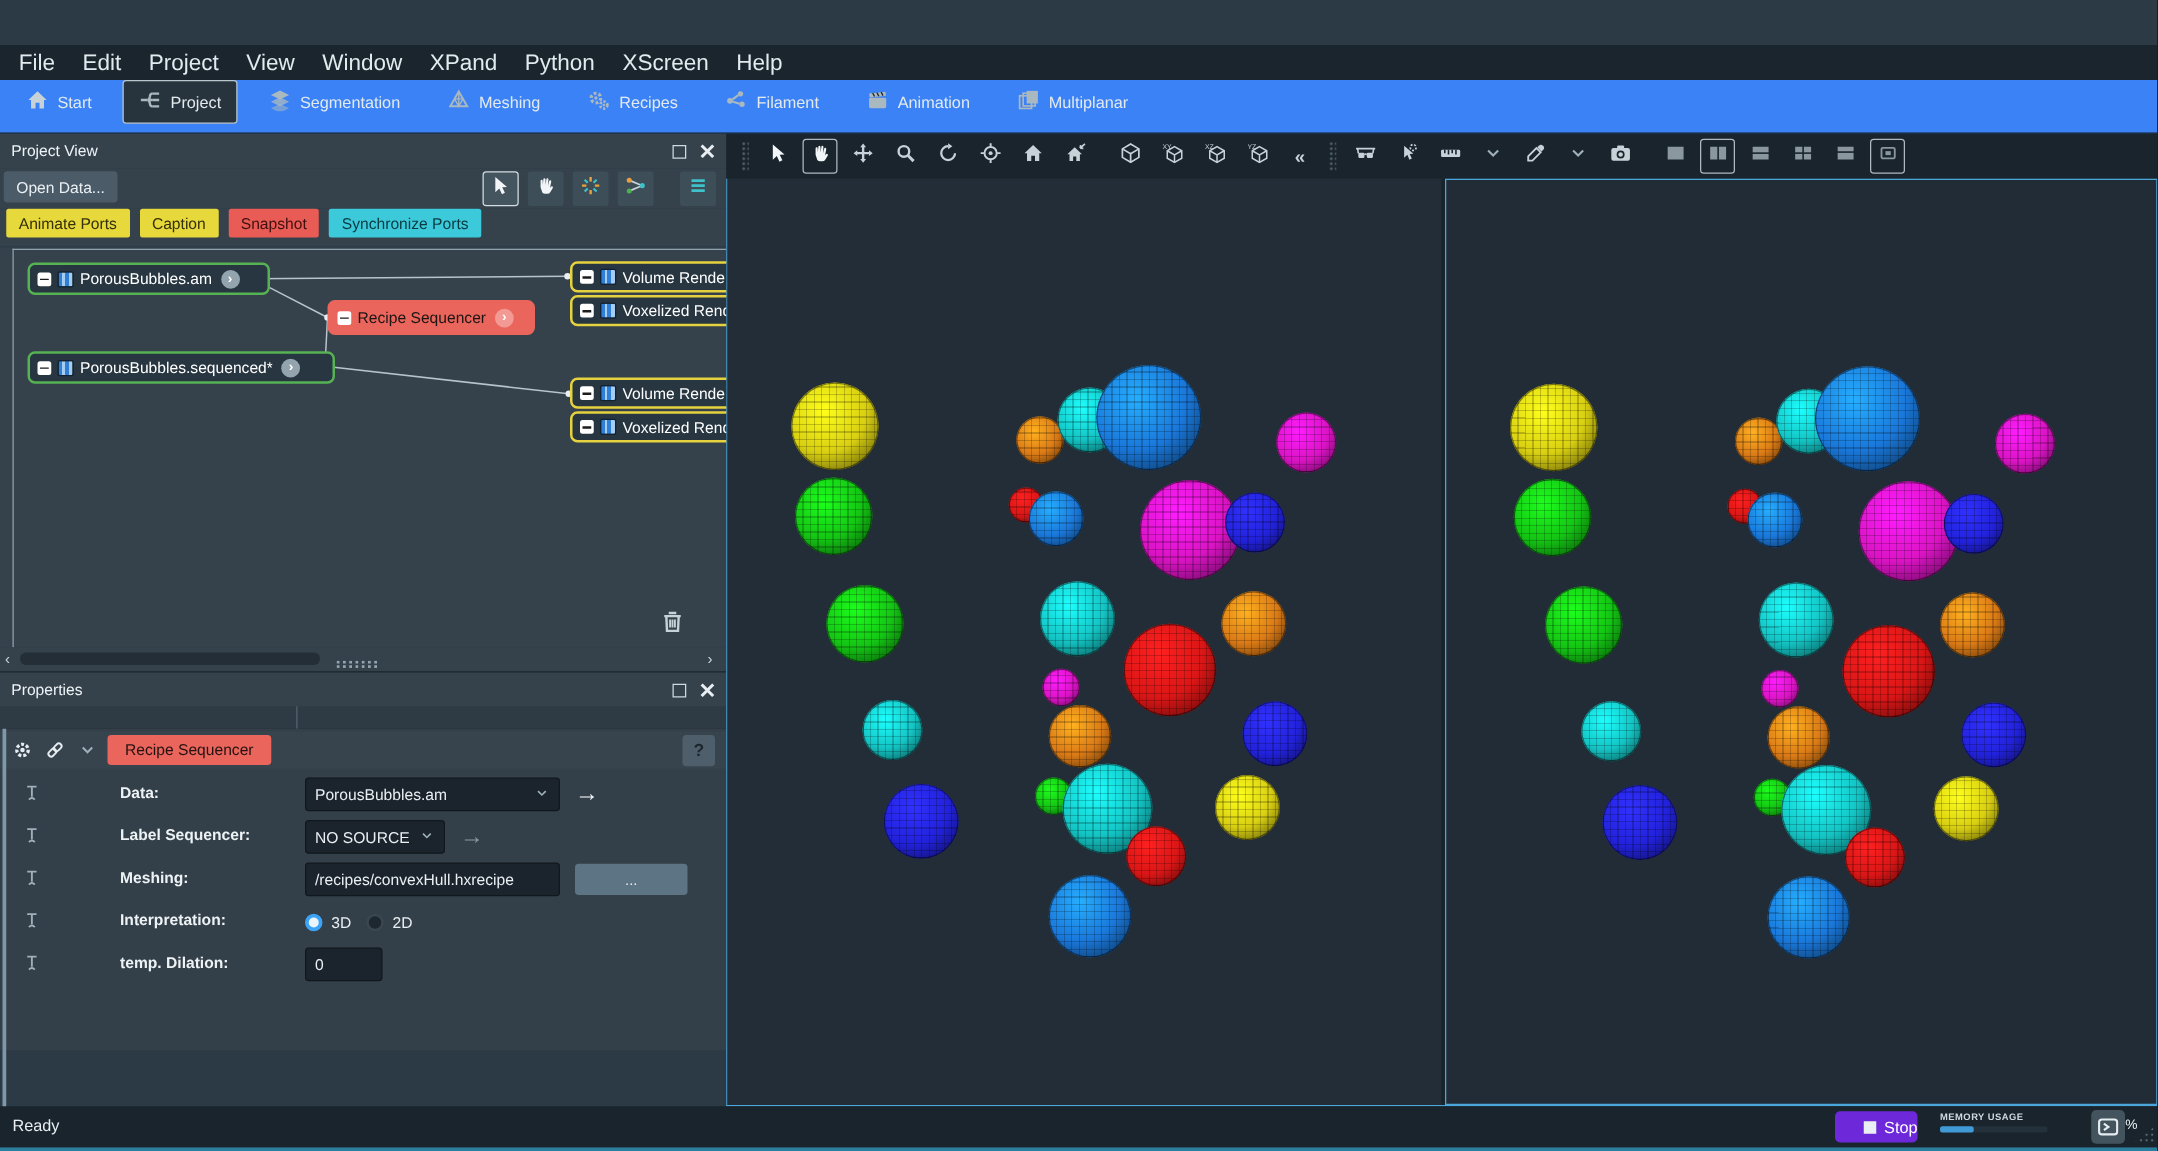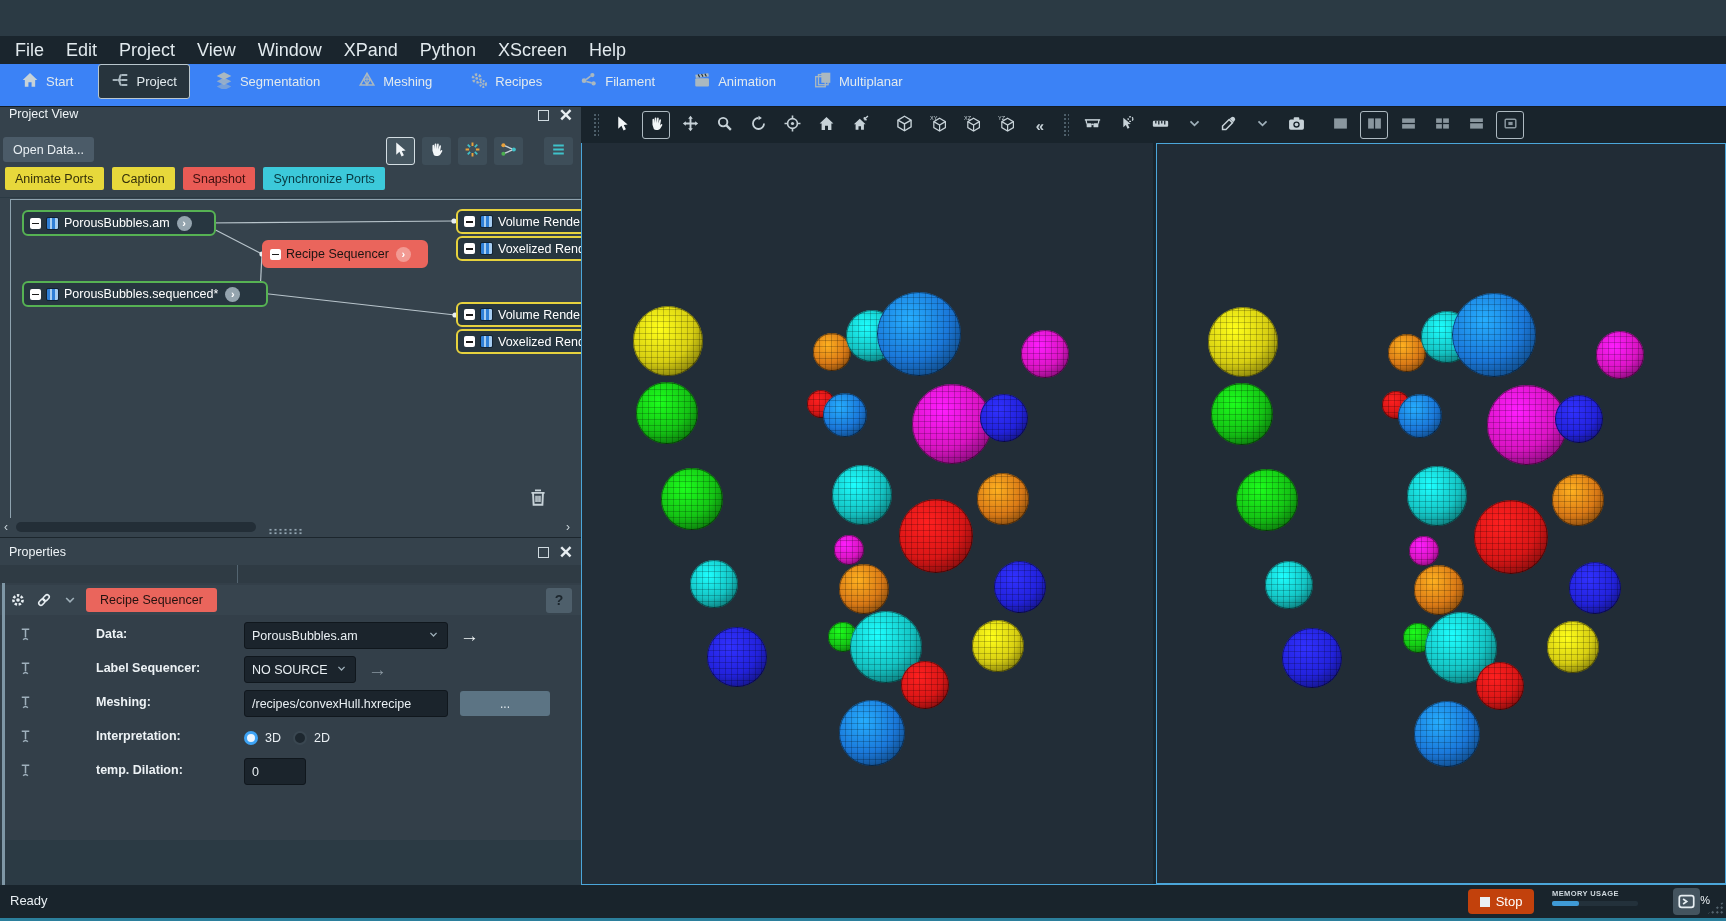--- a/index.html
+++ b/index.html
@@ -23,21 +23,21 @@
   .menu-item{padding:4px 11px;font-size:18px;color:#e2eaee;}
   
   #tabsbar{position:absolute;left:0;top:64px;width:1726px;height:43px;background:#3b82f6;
            display:flex;align-items:flex-start;padding-left:8px;box-sizing:border-box;border-bottom:1px solid #131c22;}
   .ws-tab{display:flex;align-items:center;gap:7px;padding:6px 12px;margin-right:12px;font-size:13px;
           color:#e2eaee;border:1px solid transparent;border-radius:3px;}
   .ws-tab.active{border-color:#b9c6cd;background:#27343d;}
   .ws-tab svg{width:18px;height:18px;}
   
   #pv-header{position:absolute;left:0;top:107px;width:581px;height:28px;background:#35424c;
-             display:flex;align-items:flex-start;}
+             display:flex;align-items:center;}
   .panel-title{margin-left:9px;font-size:12.5px;color:#eef3f6;}
   .panel-hicons{margin-left:auto;margin-right:8px;display:flex;gap:10px;align-items:center;}
   .float-sq{width:9px;height:9px;border:1.4px solid #cfd9df;}
   .close-x{font-size:17px;font-weight:bold;color:#e8eef2;line-height:1;}
   #pv-toolrow{position:absolute;left:0;top:135px;width:581px;height:32px;background:#35424c;}
   #open-data-btn{position:absolute;left:3px;top:2px;height:25px;padding:0 10px;background:#4b5b68;
                  border-radius:3px;font-size:12.5px;color:#e9eff3;display:flex;align-items:center;}
   #pv-tools{position:absolute;right:8px;top:2px;display:flex;gap:7px;}
   .pv-tool{width:27px;height:26px;background:#3e4e59;border-radius:3px;display:flex;align-items:center;
            justify-content:center;border:1px solid transparent;}
@@ -128,22 +128,22 @@
   #vp-left{left:0;width:571px;}
   #vp-right{left:574px;width:570px;border:1px solid #4ba6da;box-sizing:border-box;background:#212c36;}
   .sphere{position:absolute;border-radius:50%;}
   .sphere::after{content:"";position:absolute;inset:0;border-radius:50%;
       background-image:repeating-linear-gradient(0deg,rgba(0,0,0,.20) 0 1px,transparent 1px 6px),
                        repeating-linear-gradient(90deg,rgba(0,0,0,.20) 0 1px,transparent 1px 6px);
       box-shadow:inset 0 0 0 1px rgba(0,0,0,.45);}
   
   #statusbar{position:absolute;left:0;top:885px;width:1726px;height:33px;background:#19242c;}
   #ready-text{position:absolute;left:10px;top:8px;font-size:13px;color:#e9eff3;}
-  #stop-btn{position:absolute;left:1468px;top:4px;width:66px;height:25px;background:#c2410c;border-radius:4px;
-            display:flex;align-items:center;justify-content:center;gap:6px;color:#fff;font-size:13px;}
+  #stop-btn{position:absolute;left:1468px;top:4px;width:66px;height:25px;background:#6d28d9;border-radius:4px;
+            display:flex;align-items:center;justify-content:flex-end;gap:6px;color:#fff;font-size:13px;}
   #stop-sq{width:10px;height:10px;background:#e9eff3;}
   #mem-label{position:absolute;left:1552px;top:4px;font-size:7.5px;letter-spacing:.4px;color:#cfd8de;font-weight:bold;}
   #mem-track{position:absolute;left:1552px;top:16px;width:86px;height:5px;border-radius:2px;background:#23313b;}
   #mem-fill{height:5px;border-radius:2px;background:#3f9ad6;}
   #mem-pct{position:absolute;left:1688px;top:9px;font-size:11px;font-weight:normal;color:#eef3f6;}
   #console-btn{position:absolute;left:1673px;top:3px;width:27px;height:27px;background:#44545f;border-radius:4px;
                display:flex;align-items:center;justify-content:center;}
   #console-btn svg{width:17px;height:17px;}
   #resize-grip{position:absolute;right:2px;bottom:3px;width:18px;height:14px;
       background-image:radial-gradient(circle,#5a6a75 1px,transparent 1.2px);background-size:4.5px 4.5px;

